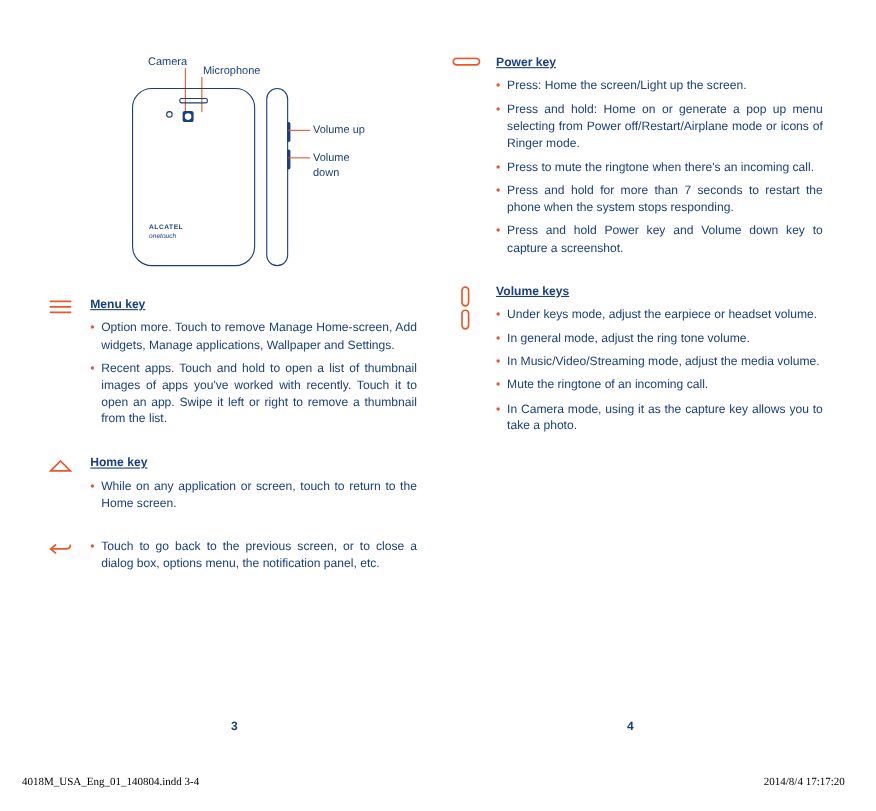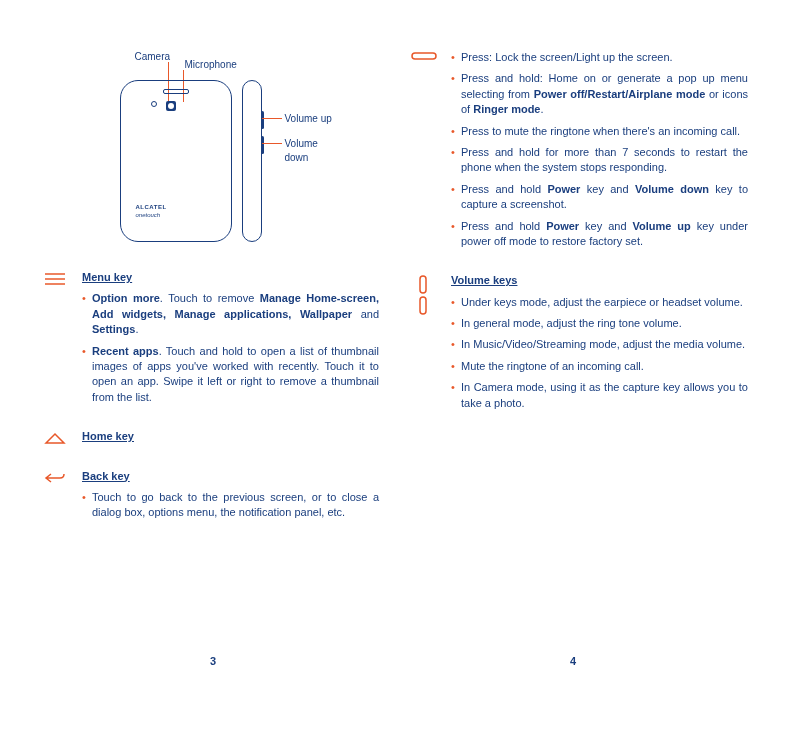--- a/index.html
+++ b/index.html
@@ -19,21 +19,21 @@
 .label { position:absolute; font-size:10px; color:#1a3e7e; }
 .label-line { position:absolute; border-top:1px solid #e8582a; }
 .label-line-v { position:absolute; border-left:1px solid #e8582a; }
 .section { display:flex; gap:12px; margin-bottom:18px; }
 .icon-col { width:30px; flex-shrink:0; display:flex; justify-content:center; padding-top:2px; }
 .content-col { flex:1; }
 .heading { font-weight:bold; text-decoration:underline; margin-bottom:6px; font-size:11px; }
 ul { margin:0; padding:0; list-style:none; }
 li { position:relative; padding-left:10px; margin-bottom:6px; text-align:justify; }
 li::before { content:"•"; position:absolute; left:0; color:#e8582a; }
-b { font-weight:bold;margin-top:20px; }
+b { font-weight:normal;margin-top:20px; }
 .pagenum { position:absolute; bottom:70px; font-size:11px; font-weight:bold; color:#1a3e7e; }
 .pn-left { left:210px; }
 .pn-right { left:570px; }
 .footer { position:absolute; bottom:20px; left:20px; right:20px; display:flex; justify-content:space-between; font-size:10px; color:#000; font-family:"Times New Roman",serif; }
 </style>
 </head>
 <body>
 
 <div class="page">
 <div class="columns">
@@ -79,53 +79,55 @@
   </div>
 
   <div class="section">
     <div class="icon-col">
             <svg width="22" height="14">
               <path d="M2 12 L11 3 L20 12 Z" fill="none" stroke="#e8582a" stroke-width="1.5"></path>
             </svg>
           </div>
     <div class="content-col">
       <div class="heading">Home key</div>
+      <ul>
+              <li>While on any application or screen,  touch to return to the Home screen.</li>
+            </ul>
     </div>
   </div>
 
   <div class="section">
     <div class="icon-col">
             <svg width="22" height="14">
               <path d="M7 3 L2 7 L7 11 M2 7 L16 7 Q20 7 20 3" fill="none" stroke="#e8582a" stroke-width="1.5"></path>
             </svg>
           </div>
     <div class="content-col">
-      <div class="heading">Back key</div>
       <ul>
               <li>Touch to go back to the previous screen, or to close a dialog box, options menu, the notification panel, etc.</li>
             </ul>
     </div>
   </div>
 </div>
 
 <div class="col">
   <div class="section">
     <div class="icon-col">
             <svg width="26" height="10">
               <rect x="1" y="1" width="24" height="6" rx="3" fill="none" stroke="#e8582a" stroke-width="1.5"></rect>
             </svg>
           </div>
     <div class="content-col">
+      <div class="heading">Power key</div>
       <ul>
-        <li>Press: Lock the screen/Light up the screen.</li>
+        <li>Press: Home the screen/Light up the screen.</li>
         <li><span>Press and hold: Home on or generate a pop up menu selecting from </span><b>Power off/Restart/Airplane mode</b><span> or icons of </span><b>Ringer mode</b><span>.</span></li>
         <li>Press to mute the ringtone when there's an incoming call.</li>
         <li>Press and hold for more than 7 seconds to restart the phone when the system stops responding.</li>
         <li><span>Press and hold </span><b>Power</b><span> key and </span><b>Volume down</b><span> key to capture a screenshot.</span></li>
-        <li><span>Press and hold </span><b>Power</b><span> key and </span><b>Volume up</b><span> key under power off mode to restore factory set.</span></li>
       </ul>
     </div>
   </div>
 
   <div class="section">
     <div class="icon-col">
             <svg width="10" height="40">
               <rect x="1" y="1" width="6" height="17" rx="3" fill="none" stroke="#e8582a" stroke-width="1.5"></rect>
               <rect x="1" y="22" width="6" height="17" rx="3" fill="none" stroke="#e8582a" stroke-width="1.5"></rect>
             </svg>
@@ -141,13 +143,17 @@
       </ul>
     </div>
   </div>
 </div>
 
 </div>
 
 <div class="pagenum pn-left">3</div>
 <div class="pagenum pn-right">4</div>
 
+<div class="footer">
+  <span>4018M_USA_Eng_01_140804.indd   3-4</span>
+  <span>2014/8/4   17:17:20</span>
+</div>
 </div>
 
 </body></html>

